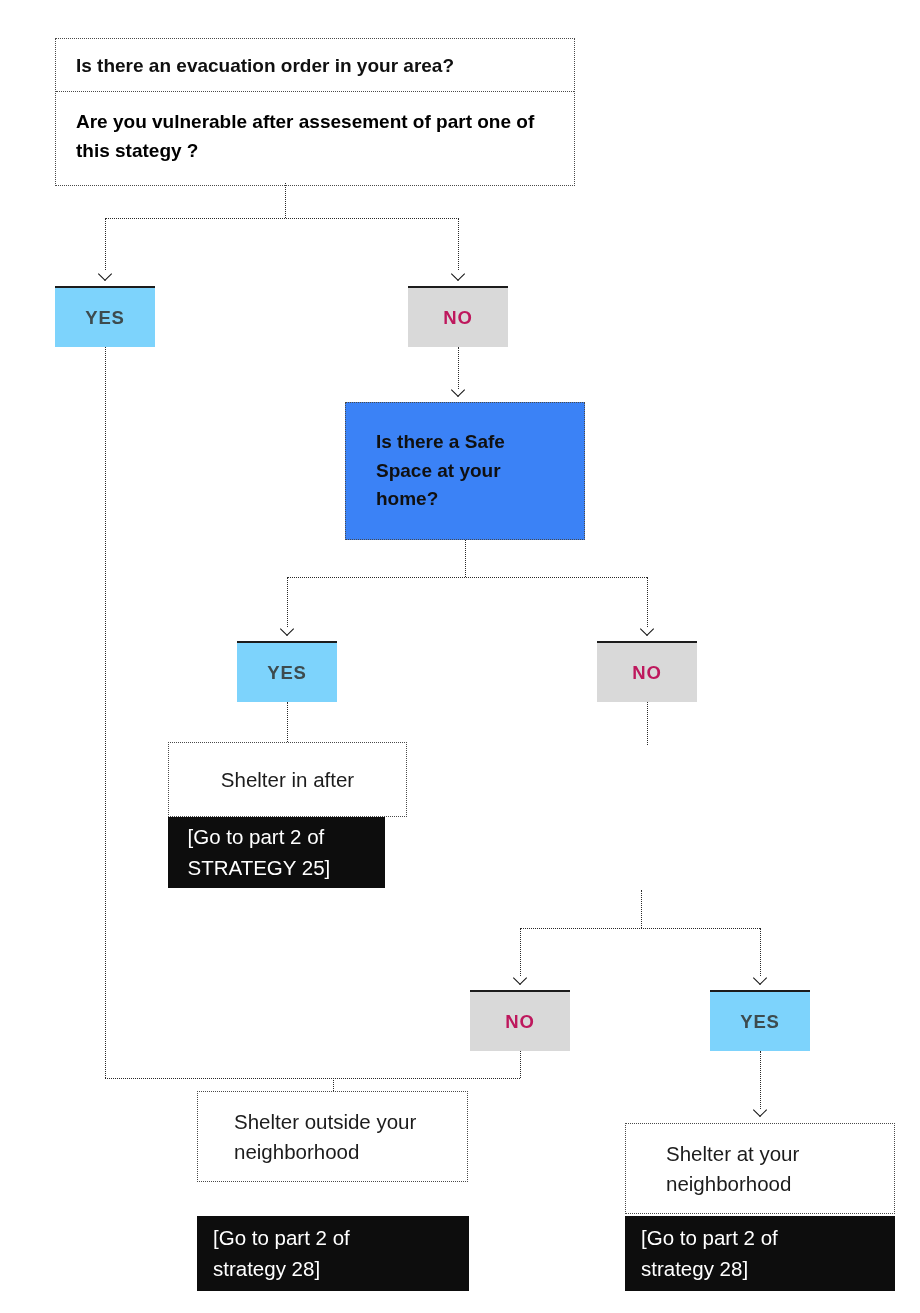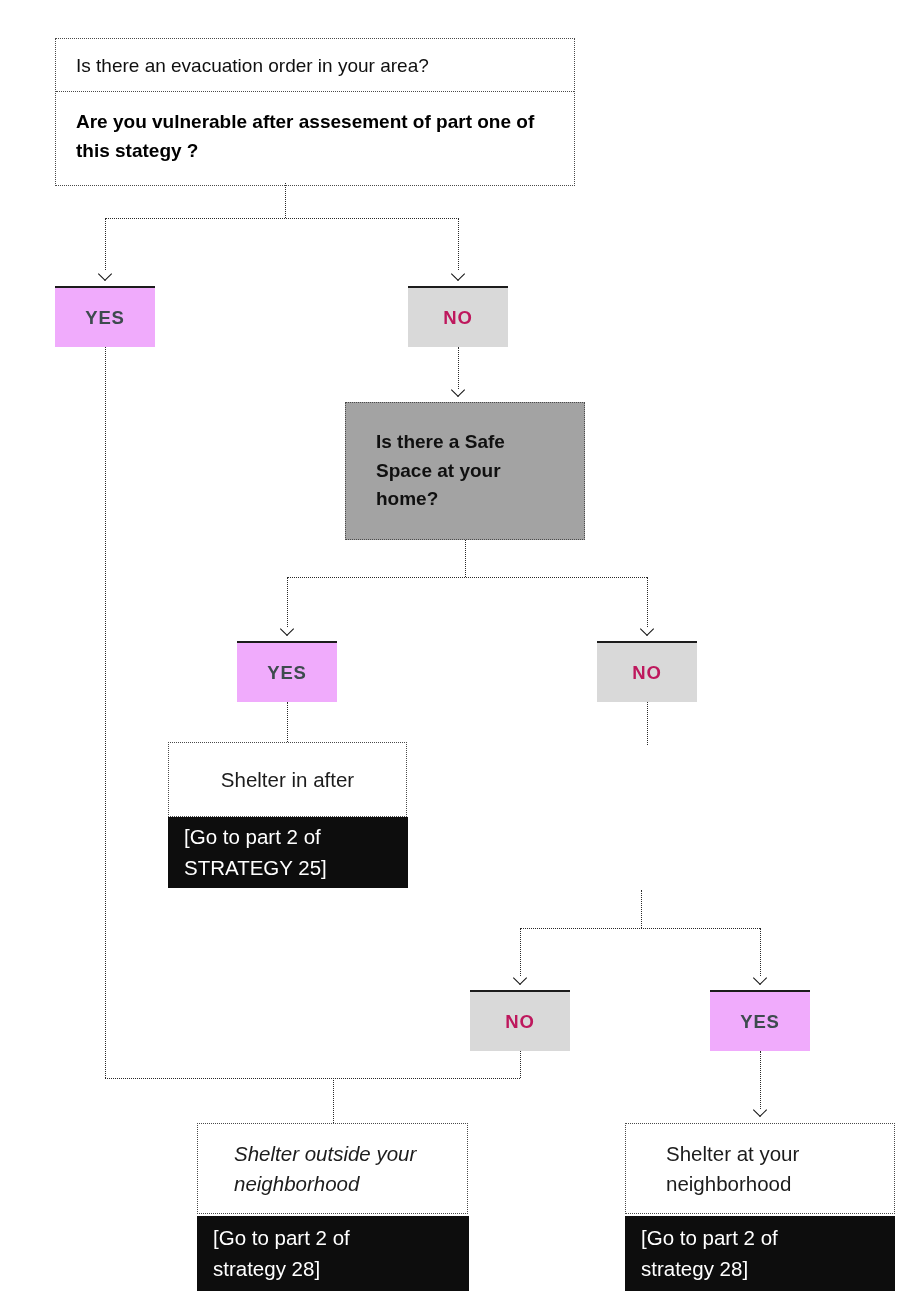--- a/index.html
+++ b/index.html
@@ -1,43 +1,43 @@
 <!DOCTYPE html>
 <html><head>
 <meta charset="utf-8">
 <style>
   * { margin:0; padding:0; box-sizing:border-box; }
   html,body { background:#ffffff; }
   body { font-family:"Liberation Sans", sans-serif; }
   .canvas { position:relative; width:920px; height:1313px; background:#ffffff; overflow:hidden; }
 
-  .qbox { position:absolute; border:1.5px dotted #4a4a4a; background:#a3a3a3; color:#101010;
+  .qbox { position:absolute; border:1.5px dotted #4a4a4a; background:#3b82f6; color:#101010;
           font-weight:bold; font-size:19px; line-height:1.5; display:flex; align-items:center; }
 
   .choice { position:absolute; width:100px; height:61px; border-top:2.5px solid #1c1c1c;
             display:flex; align-items:center; justify-content:center;
             font-weight:bold; font-size:18.5px; letter-spacing:0.8px; }
-  .choice.yes { background:#f0abfc; color:#3d4b4e; }
+  .choice.yes { background:#7dd3fc; color:#3d4b4e; }
   .choice.no  { background:#d9d9d9; color:#be185d; }
 
   .outcome { position:absolute; border:1.5px dotted #4a4a4a; background:#ffffff; color:#1c1c1c;
              font-size:20.5px; line-height:1.45; display:flex; align-items:center; }
 
   .action { position:absolute; background:#0d0d0d; color:#ffffff; font-size:20.5px; line-height:1.5;
             display:flex; align-items:center; padding:10px 16px; }
 
   .vline { position:absolute; width:0; border-left:1.6px dotted #2a2a2a; }
   .hline { position:absolute; height:0; border-top:1.6px dotted #2a2a2a; }
 
   .arrow { position:absolute; width:10px; height:10px;
            border-right:1.6px solid #111; border-bottom:1.6px solid #111;
            transform:rotate(45deg); }
 
   .root-section-top { padding:16px 20px 14px; border-bottom:1.5px dotted #4a4a4a;
-                      font-weight:normal; font-size:19px; color:#101010; }
+                      font-weight:bold; font-size:19px; color:#101010; }
   .root-section-bottom { padding:15px 20px 19px; font-weight:bold; font-size:19px;
                          line-height:1.55; color:#000000; }
 </style>
 </head>
 <body>
 
 <div class="canvas">
 
   <div style="position:absolute; left:55px; top:38px; width:520px; border:1.5px dotted #4a4a4a; background:#fff;">
     <div class="root-section-top">Is there an evacuation order in your area?</div>
@@ -76,21 +76,21 @@
     <span>YES</span>
   </div>
   <div class="choice no" style="left:597px; top:641px;">
     <span>NO</span>
   </div>
 
   <div class="vline" style="left:287px; top:702px; height:40px;"></div>
   <div class="outcome" style="left:168px; top:742px; width:239px; height:75px; justify-content:center;">
     <span>Shelter in after</span>
   </div>
-  <div class="action" style="left:168px; top:817px; width:240px; height:71px;">
+  <div class="action" style="left:168px; top:817px; width:217px; height:71px;justify-content:center;">
     <span style="width:178px; display:inline-block;">[Go to part 2 of STRATEGY 25]</span>
   </div>
 
   <div class="vline" style="left:647px; top:702px; height:43px;"></div>
 
   <div class="vline" style="left:641px; top:890px; height:38px;"></div>
   <div class="hline" style="left:520px; top:928px; width:240px;"></div>
   <div class="vline" style="left:520px; top:928px; height:48px;"></div>
   <div class="arrow" style="left:515px; top:973px;"></div>
   <div class="vline" style="left:760px; top:928px; height:48px;"></div>
@@ -101,21 +101,21 @@
   </div>
   <div class="choice yes" style="left:710px; top:990px;">
     <span>YES</span>
   </div>
 
   <div class="vline" style="left:105px; top:347px; height:731px;"></div>
   <div class="vline" style="left:520px; top:1051px; height:27px;"></div>
   <div class="hline" style="left:105px; top:1078px; width:415px;"></div>
   <div class="vline" style="left:333px; top:1078px; height:45px;"></div>
 
-  <div class="outcome" style="left:197px; top:1123px; width:271px; height:91px; padding-left:36px;font-style:italic;">
+  <div class="outcome" style="left:197px; top:1091px; width:271px; height:91px; padding-left:36px;">
     <span style="width:200px; display:inline-block;">Shelter outside your neighborhood</span>
   </div>
   <div class="action" style="left:197px; top:1216px; width:272px; height:75px;">
     <span style="width:178px; display:inline-block;">[Go to part 2 of strategy 28]</span>
   </div>
 
   <div class="vline" style="left:760px; top:1051px; height:58px;"></div>
   <div class="arrow" style="left:755px; top:1105px;"></div>
 
   <div class="outcome" style="left:625px; top:1123px; width:270px; height:91px; padding-left:40px;">

